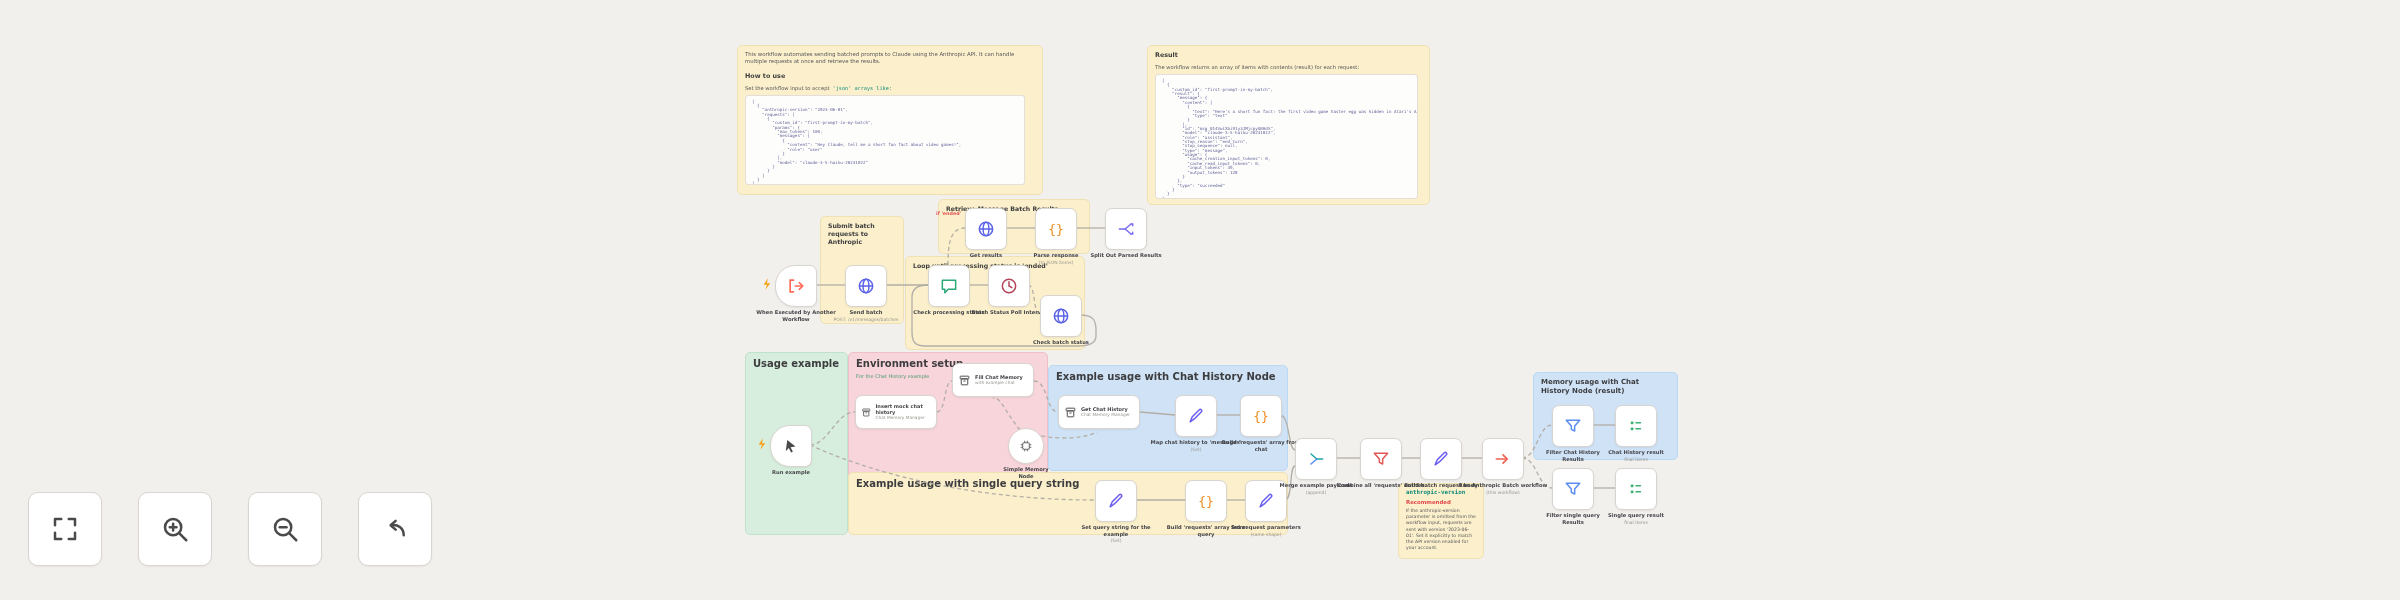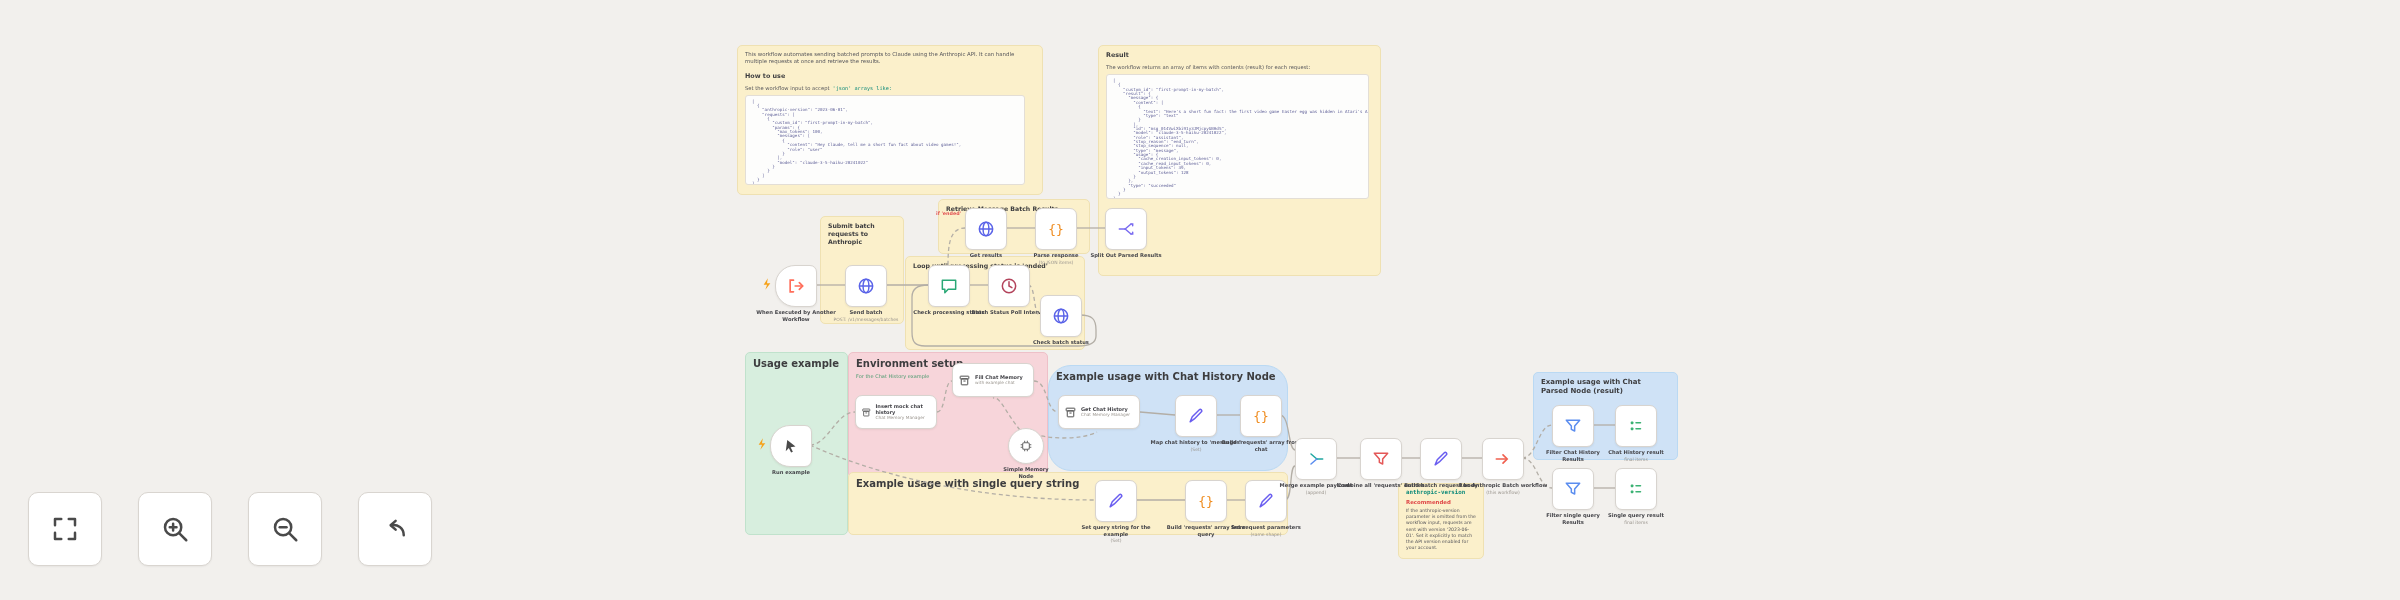--- a/index.html
+++ b/index.html
@@ -78,21 +78,21 @@
             }
           ],
           "model": "claude-3-5-haiku-20241022"
         }
       }
     ]
   }
 ]</pre>
   </div>
 
-  <div class="sticky s-yellow" style="left:1098px;top:45px;width:283px;height:231px;">
+  <div class="sticky s-yellow" style="left:1147px;top:45px;width:283px;height:160px;">
     <div class="st-h" style="margin-top:0;">Result</div>
     <p class="st-hint">The workflow returns an array of items with contents (result) for each request:</p>
     <pre class="codeblock" style="width:263px;height:125px;">[
   {
     "custom_id": "first-prompt-in-my-batch",
     "result": {
       "message": {
         "content": [
           {
             "text": "Here's a short fun fact: the first video game Easter egg was hidden in Atari's Adventure!",
@@ -132,36 +132,36 @@
 
   <div class="sticky s-green" style="left:745px;top:352px;width:103px;height:183px;">
     <div class="st-title">Usage example</div>
   </div>
 
   <div class="sticky s-pink" style="left:848px;top:352px;width:200px;height:126px;">
     <div class="st-title">Environment setup</div>
     <div class="st-sub">For the Chat History example</div>
   </div>
 
-  <div class="sticky s-blue" style="left:1048px;top:365px;width:240px;height:106px;border-radius:23px;">
+  <div class="sticky s-blue" style="left:1048px;top:365px;width:240px;height:106px;">
     <div class="st-title">Example usage with Chat History Node</div>
   </div>
 
   <div class="sticky s-yellow" style="left:848px;top:472px;width:440px;height:63px;">
     <div class="st-title">Example usage with single query string</div>
   </div>
 
   <div class="sticky s-yellow" style="left:1398px;top:483px;width:86px;height:76px;">
     <div class="mini-head">anthropic-version</div>
     <div class="warn">Recommended</div>
     <div class="mini-body">If the anthropic-version parameter is omitted from the workflow input, requests are sent with version '2023-06-01'. Set it explicitly to match the API version enabled for your account.</div>
   </div>
 
   <div class="sticky s-blue" style="left:1533px;top:372px;width:145px;height:88px;">
-    <div class="st-title small">Example usage with Chat Parsed Node (result)</div>
+    <div class="st-title small">Memory usage with Chat History Node (result)</div>
   </div>
 
 
   <svg class="wires" width="2400" height="600">
     <path class="wire" d="M815,285 L845,285"></path>
     <path class="wire" d="M885,285 L928,285"></path>
     <path class="wire" d="M968,285 L988,285"></path>
     <path class="wire dashed" d="M1028,285 C1036,285 1033,315 1040,315"></path>
     <path class="wire" d="M1080,315 C1092,315 1096,319 1096,330 L1096,336 C1096,344 1088,346 1078,346 L925,346 C915,346 912,342 912,332 L912,297 C912,288 918,285 928,285"></path>
     <path class="wire dashed" d="M948,265 C948,244 950,228 965,228"></path>

